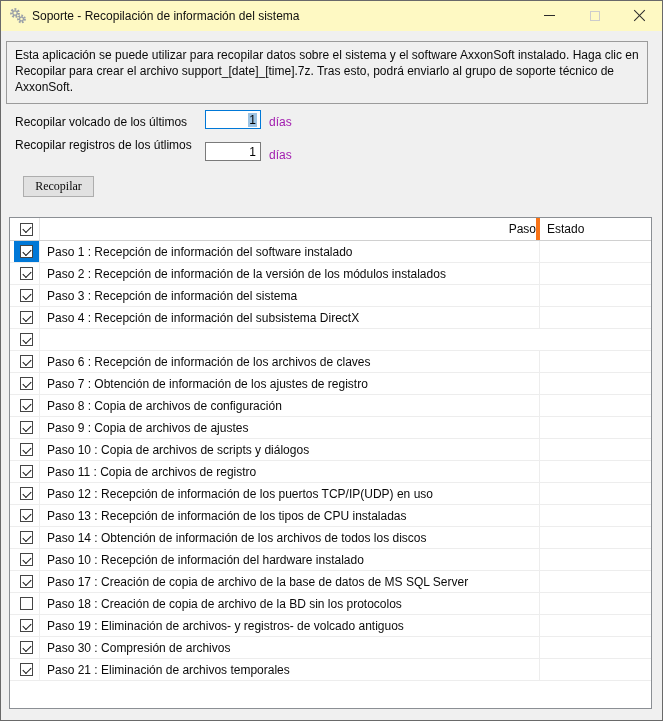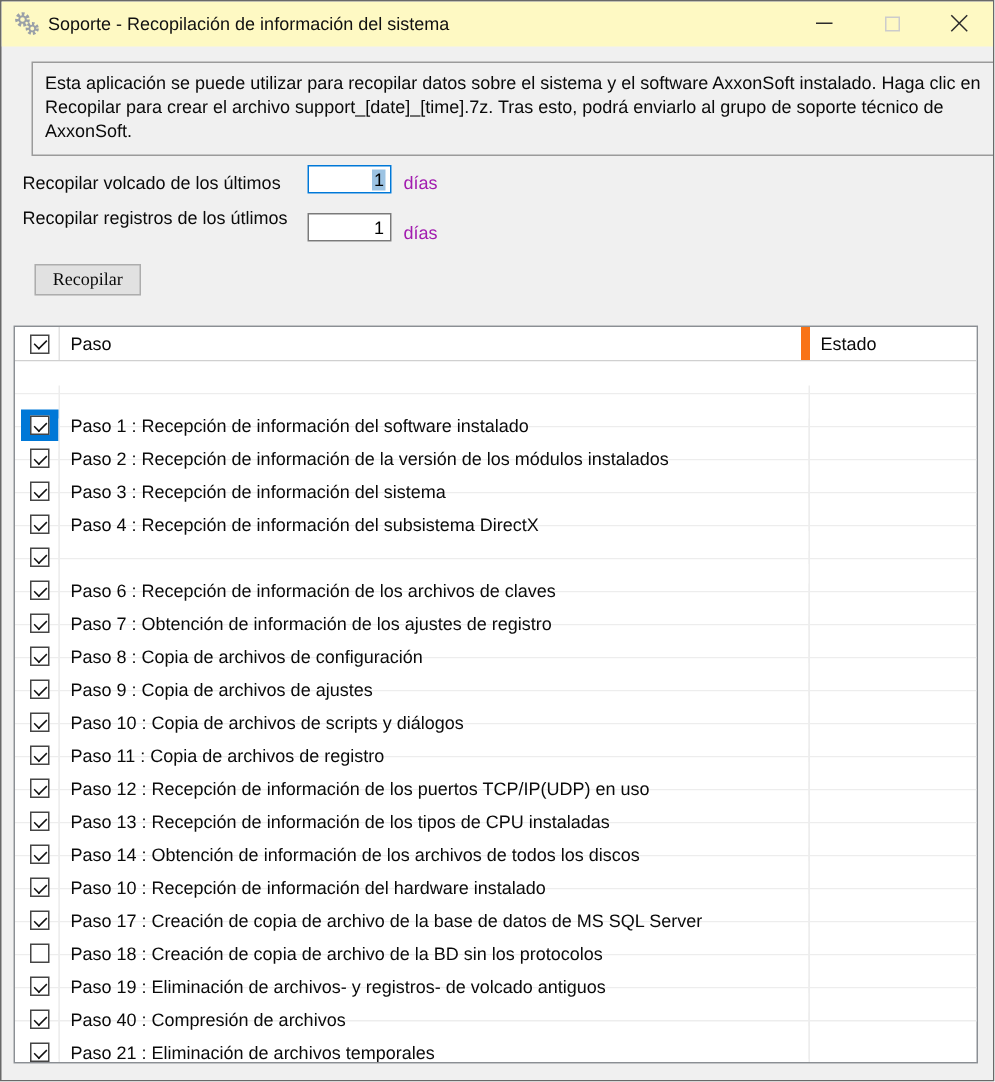--- a/index.html
+++ b/index.html
@@ -18,21 +18,21 @@
   .cap-btn { width:45px; height:29px; display:flex; align-items:center; justify-content:center; }
   .glyph-min { width:11px; height:0; border-bottom:1.5px solid #2b2b2b; }
   .glyph-max { width:10px; height:10px; border:1px solid #cccccc; }
   .glyph-close { position:relative; width:14px; height:14px; }
   .glyph-close::before, .glyph-close::after { content:""; position:absolute; left:-1px; top:6px;
         width:15px; height:0; border-bottom:1.4px solid #2b2b2b; }
   .glyph-close::before { transform:rotate(45deg); }
   .glyph-close::after  { transform:rotate(-45deg); }
 
   
-  .desc-box { position:absolute; left:20px; top:40px; width:642px; height:63px;
+  .desc-box { position:absolute; left:5px; top:40px; width:642px; height:63px;
               border:1px solid #9b9b9b; background:#f0f0f0; padding:5px 8px;
               line-height:16px; color:#0a0a0a; }
 
   
   .form-label { position:absolute; left:14px; white-space:nowrap; color:#0a0a0a; }
   .unit-label { position:absolute; left:268px; white-space:nowrap; color:#a21caf; }
   .num-input { position:absolute; left:204px; width:56px; height:19px; background:#ffffff;
                text-align:right; font-family:inherit; font-size:12px; }
   .num-input.focused { border:1px solid #0078d7; display:flex; align-items:center;
                        justify-content:flex-end; padding-right:3px; }
@@ -43,26 +43,26 @@
                  background:#e1e1e1; border:1px solid #adadad; font-family:Liberation Serif, serif;
                  font-size:12px; color:#0a0a0a; display:flex; align-items:center; justify-content:center; }
 
   
   .steps-table { position:absolute; left:8px; top:216px; width:643px; height:492px;
                  background:#ffffff; border:1px solid #8b8f94; overflow:hidden; }
   .t-header { display:grid; grid-template-columns:30px 500px 1fr; height:23px;
               border-bottom:1px solid #d0d0d0; align-items:center; background:#ffffff; }
   .t-header .hc { height:100%; display:flex; align-items:center; }
   .t-header .hc1 { border-right:1px solid #e2e2e2; }
-  .t-header .hc2 { border-right:6px solid #f97316; padding-left:7px; }
+  .t-header .hc2 { border-right:4px solid #f97316; padding-left:7px;justify-content:flex-end; }
   .t-header .hc3 { padding-left:7px; }
 
   .trow { display:grid; grid-template-columns:30px 500px 1fr; height:22px;
           border-bottom:1px solid #ededed; align-items:center; background:#ffffff; }
-  .trow .cell { height:100%; display:flex; align-items:center;margin-top:32px; }
+  .trow .cell { height:100%; display:flex; align-items:center; }
   .trow .cell-check { border-right:1px solid #ededed; }
   .trow .cell-step  { border-right:1px solid #ededed; padding-left:7px; white-space:nowrap; overflow:hidden; }
   .trow .cell-status{ padding-left:7px; }
 
   .cbx-wrap { width:25px; height:21px; margin-left:4px; display:flex; align-items:center; justify-content:center; }
   .trow.selected .cell-check .cbx-wrap { background:#0078d7; }
 
   .cbx { position:relative; width:13px; height:13px; border:1px solid #454545; background:#ffffff; }
   .cbx:not(.unchecked)::after { content:""; position:absolute; left:1.5px; top:2.5px;
         width:7px; height:4px; border-left:1.6px solid #111; border-bottom:1.6px solid #111;
@@ -376,21 +376,21 @@
     </div>
   </div>
 
   <div class="trow">
     <div class="cell cell-check">
       <span class="cbx-wrap">
               <span class="cbx"></span>
             </span>
     </div>
     <div class="cell cell-step">
-      <span class="step-text">Paso 40 : Compresión de archivos</span>
+      <span class="step-text">Paso 30 : Compresión de archivos</span>
     </div>
     <div class="cell cell-status">
       <span class="status-text"></span>
     </div>
   </div>
 
   <div class="trow">
     <div class="cell cell-check">
       <span class="cbx-wrap">
               <span class="cbx"></span>

